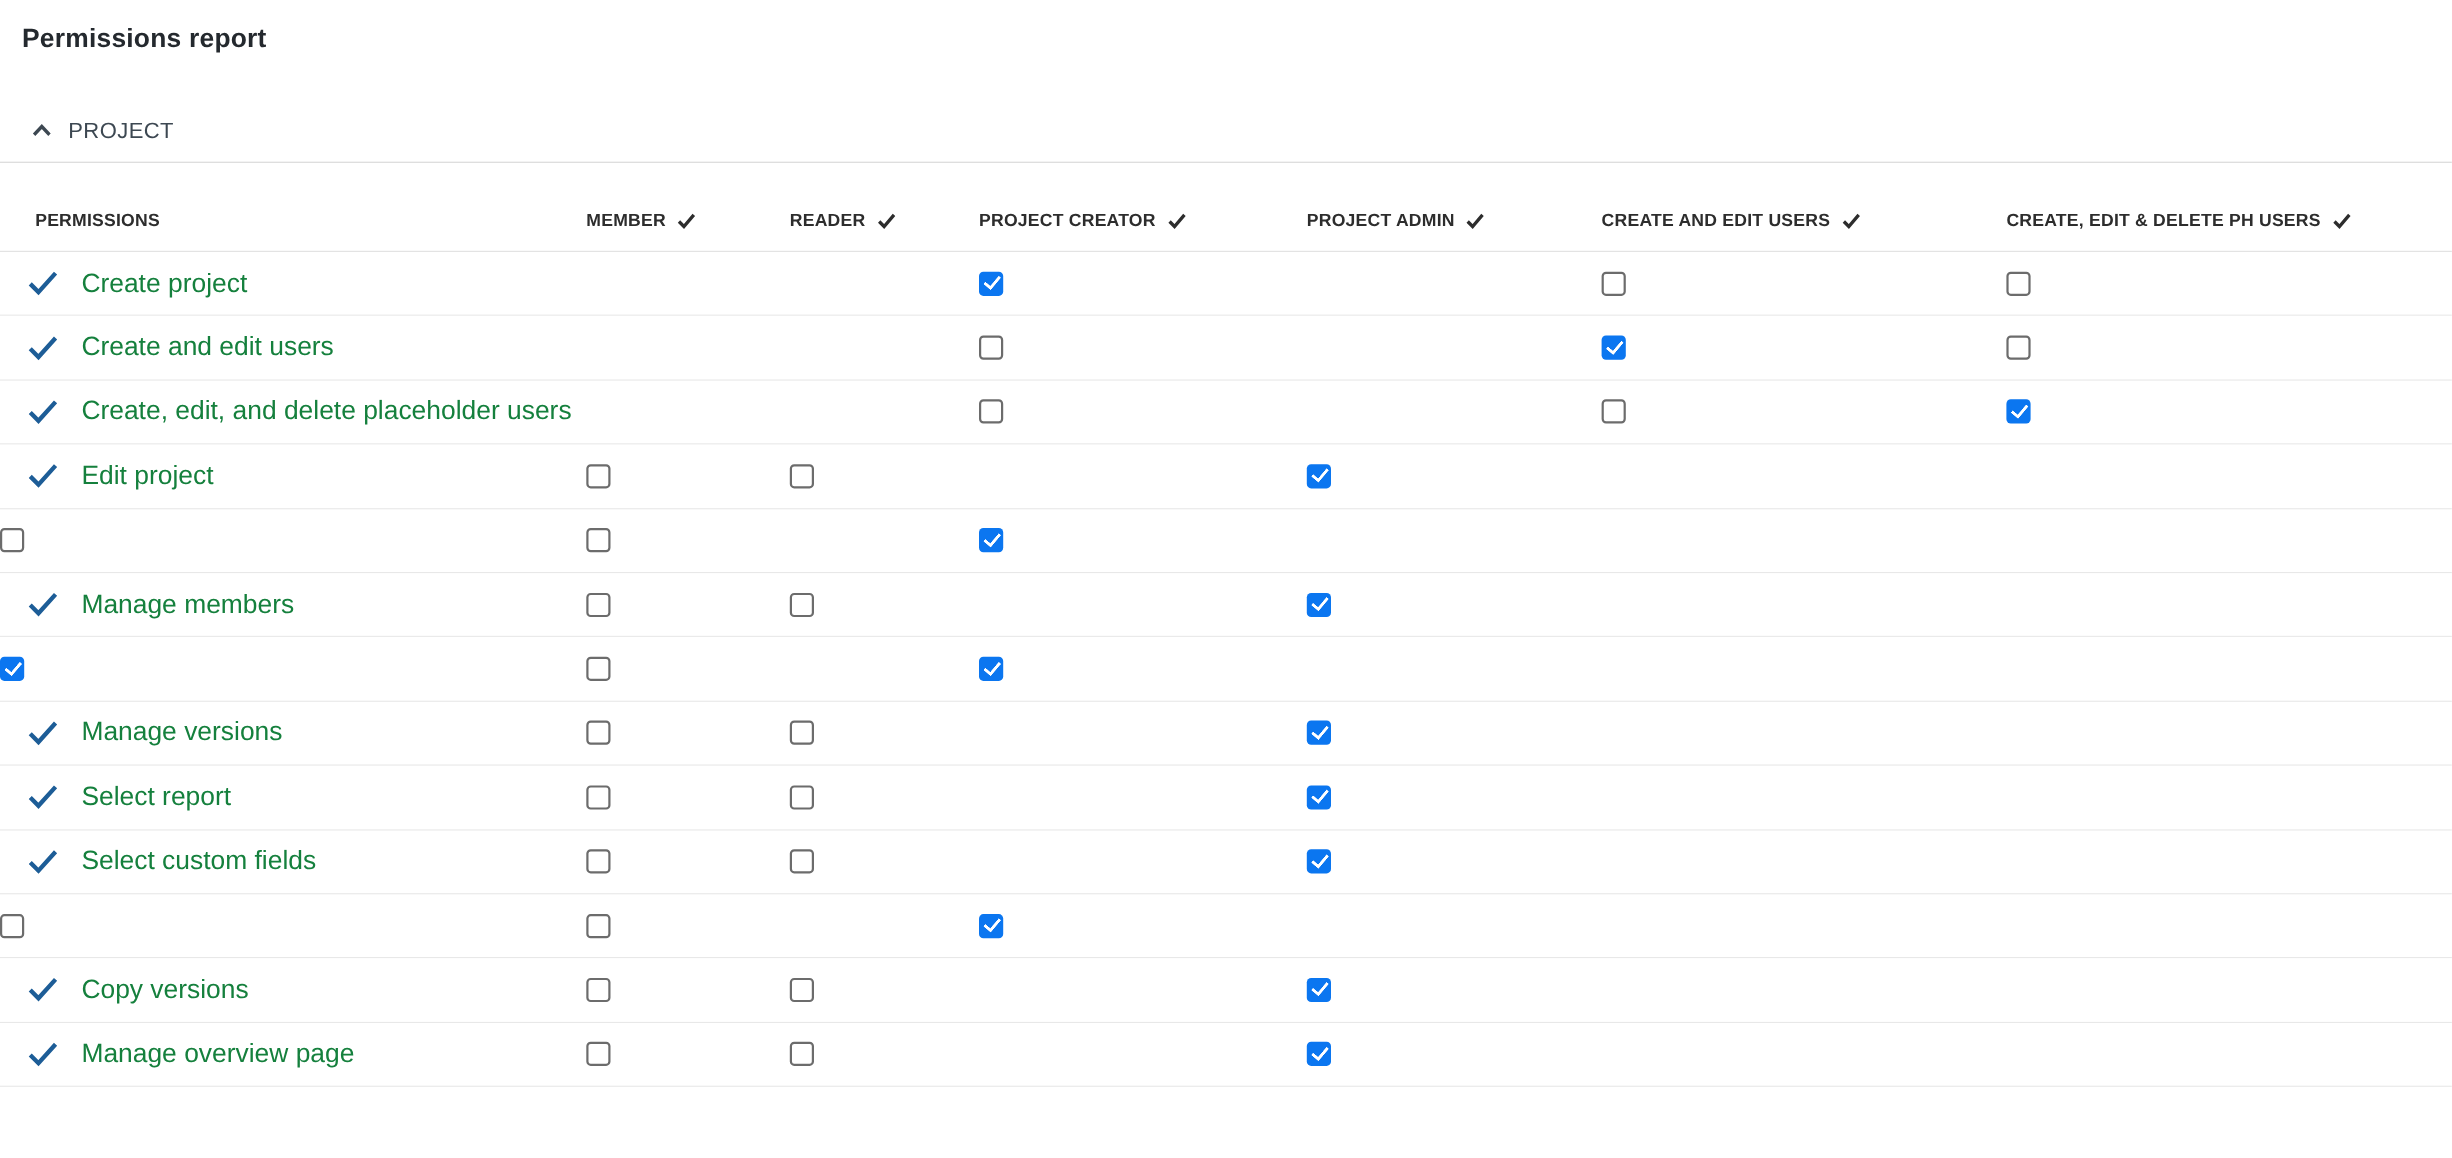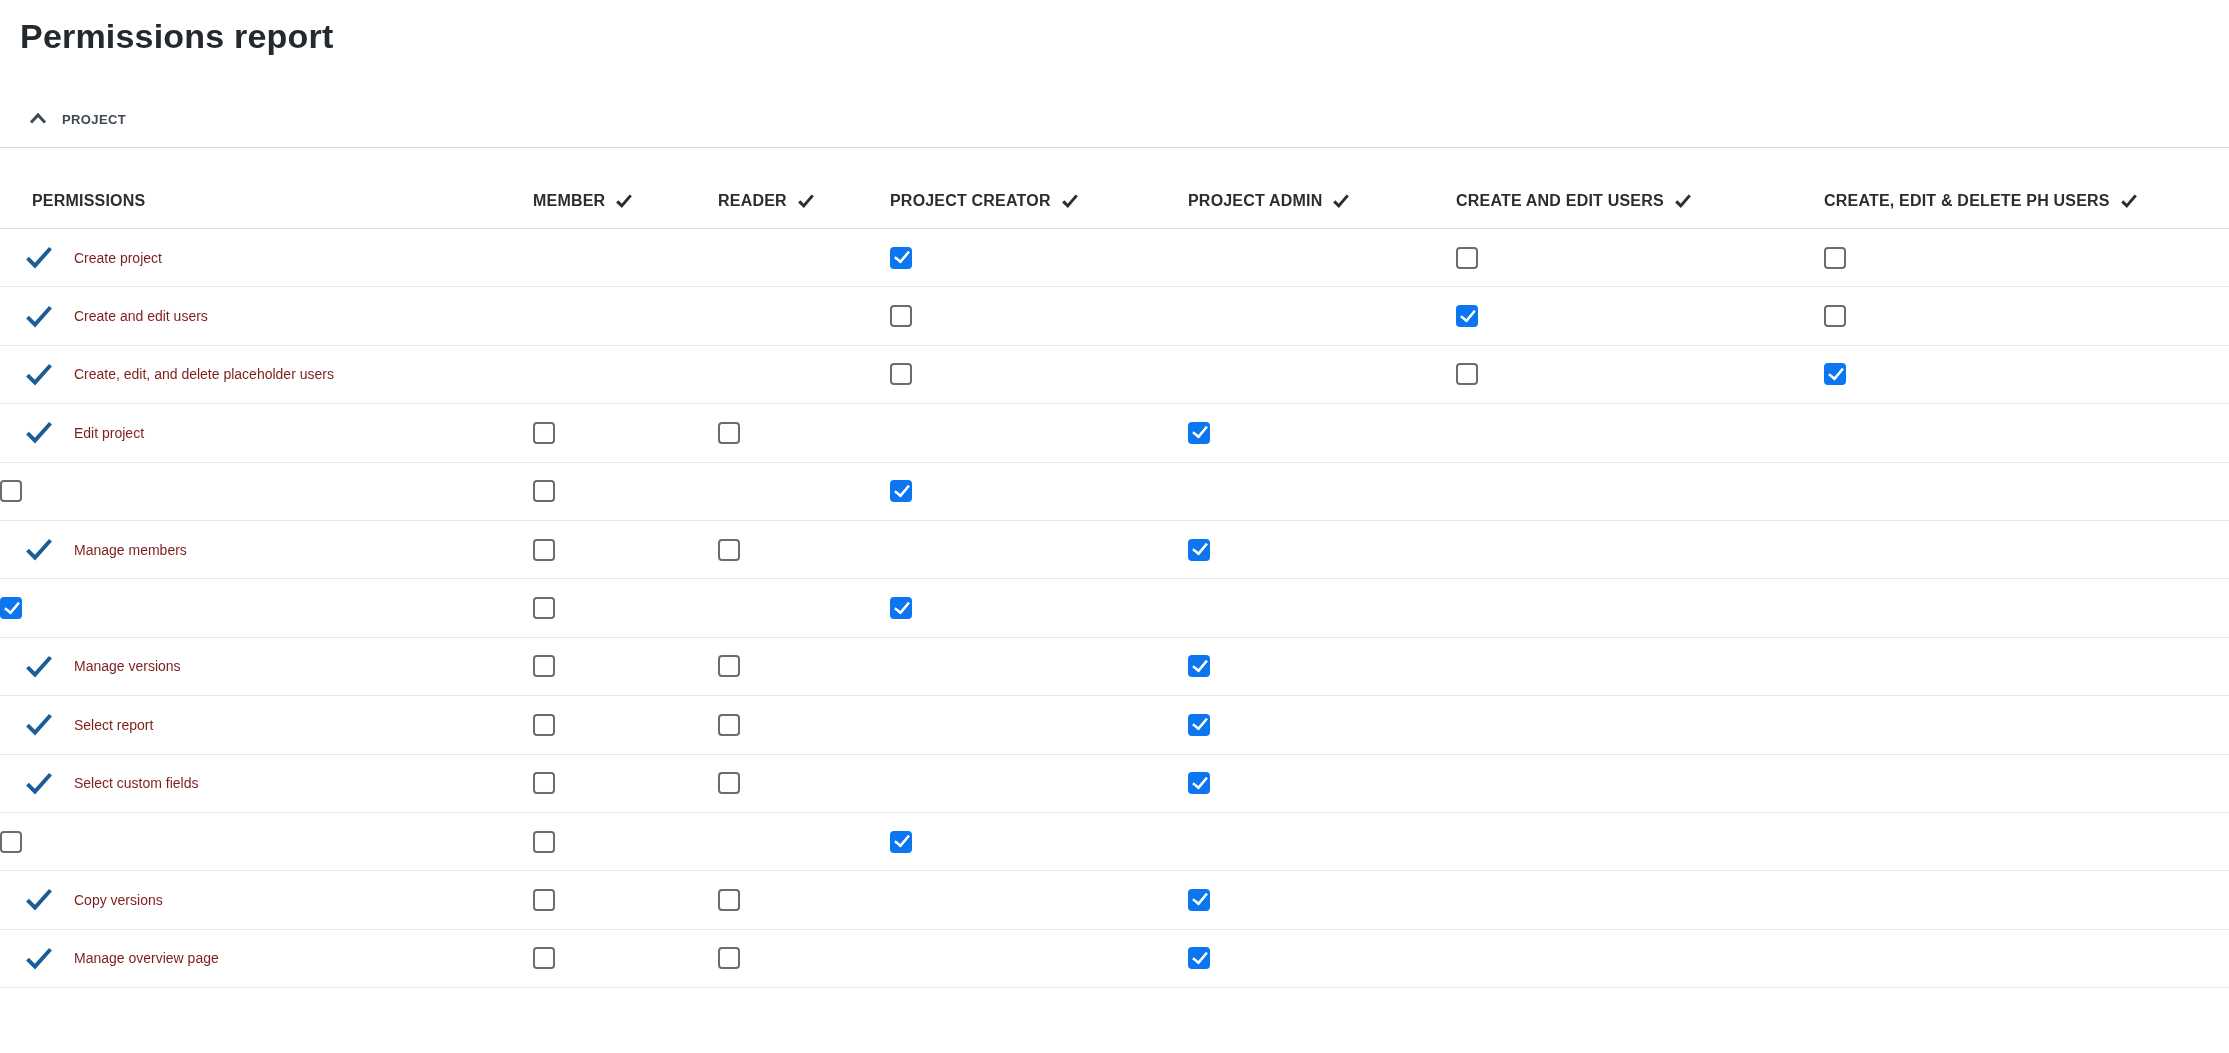--- a/index.html
+++ b/index.html
@@ -5,39 +5,39 @@
   * { box-sizing: border-box; margin: 0; padding: 0; }
   html, body { width: 2229px; height: 1053px; background: #ffffff; overflow: hidden; }
   body {
     font-family: "Liberation Sans", "DejaVu Sans", sans-serif;
     color: #333333;
     -webkit-font-smoothing: antialiased;
   }
 
   .page-title {
     margin: 14px 0 0 20px;
-    font-size: 34px;
+    font-size: 24px;
     line-height: 44px;
     font-weight: 700;
     color: #24292e;
     letter-spacing: 0.2px;
   }
 
   .section-header {
     margin: 46px 0 0 27px;
     height: 30px;
     display: flex;
     align-items: center;
     gap: 13px;
     cursor: pointer;
     width: max-content;
   }
   .section-header .section-label {
-    font-size: 13px;
-    font-weight: 700;
+    font-size: 20px;
+    font-weight: 400;
     color: #3d4852;
     letter-spacing: 0.4px;
   }
   .section-divider {
     margin-top: 13px;
     border-bottom: 1px solid #d6d6d6;
   }
 
   .grid {
     display: grid;
@@ -70,22 +70,22 @@
     border-bottom: 1px solid #e8e8e8;
   }
   .perm-cell {
     display: flex;
     align-items: center;
     padding-left: 25px;
     gap: 21px;
     overflow: hidden;
   }
   .perm-label {
-    font-size: 14px;
-    color: #7f1d1d;
+    font-size: 24px;
+    color: #15803d;
     white-space: nowrap;
   }
   .cb-cell { display: flex; align-items: center; }
 
   .cb {
     width: 22px;
     height: 22px;
     border-radius: 4px;
     flex: 0 0 auto;
     display: flex;

